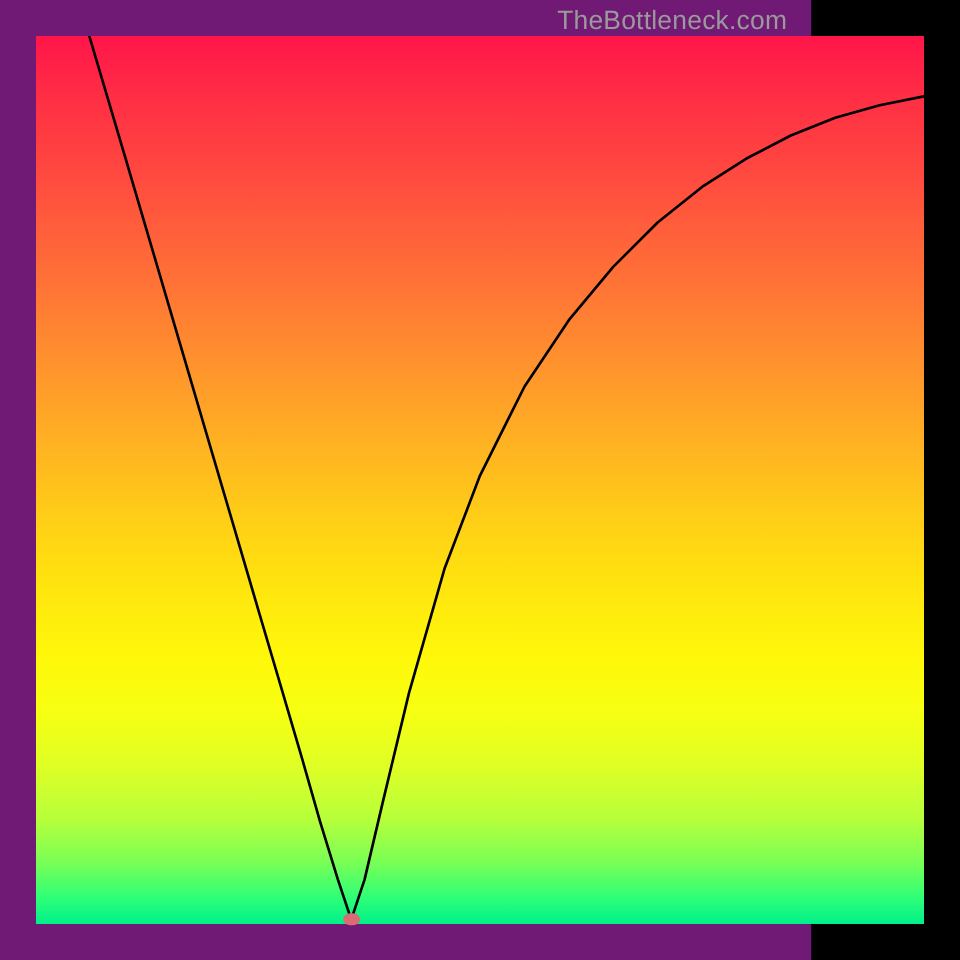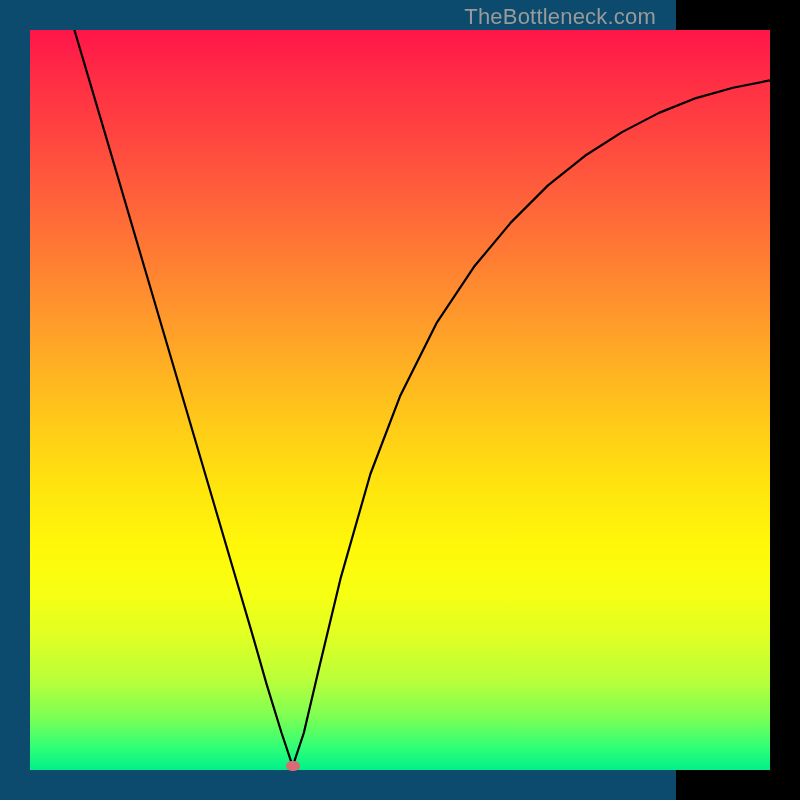--- a/index.html
+++ b/index.html
@@ -8,21 +8,21 @@
     width: 800px;
     height: 800px;
     background: #000;
     overflow: hidden;
     font-family: Arial, Helvetica, sans-serif;
   }
   .frame {
     position: relative;
     width: 676px;
     height: 800px;
-    background: #0c4a6e;
+    background: #701a75;
   }
   .plot {
     position: absolute;
     left: 30px;
     top: 30px;
     width: 740px;
     height: 740px;
     background: linear-gradient(
       to bottom,
       #ff1549 0%,

